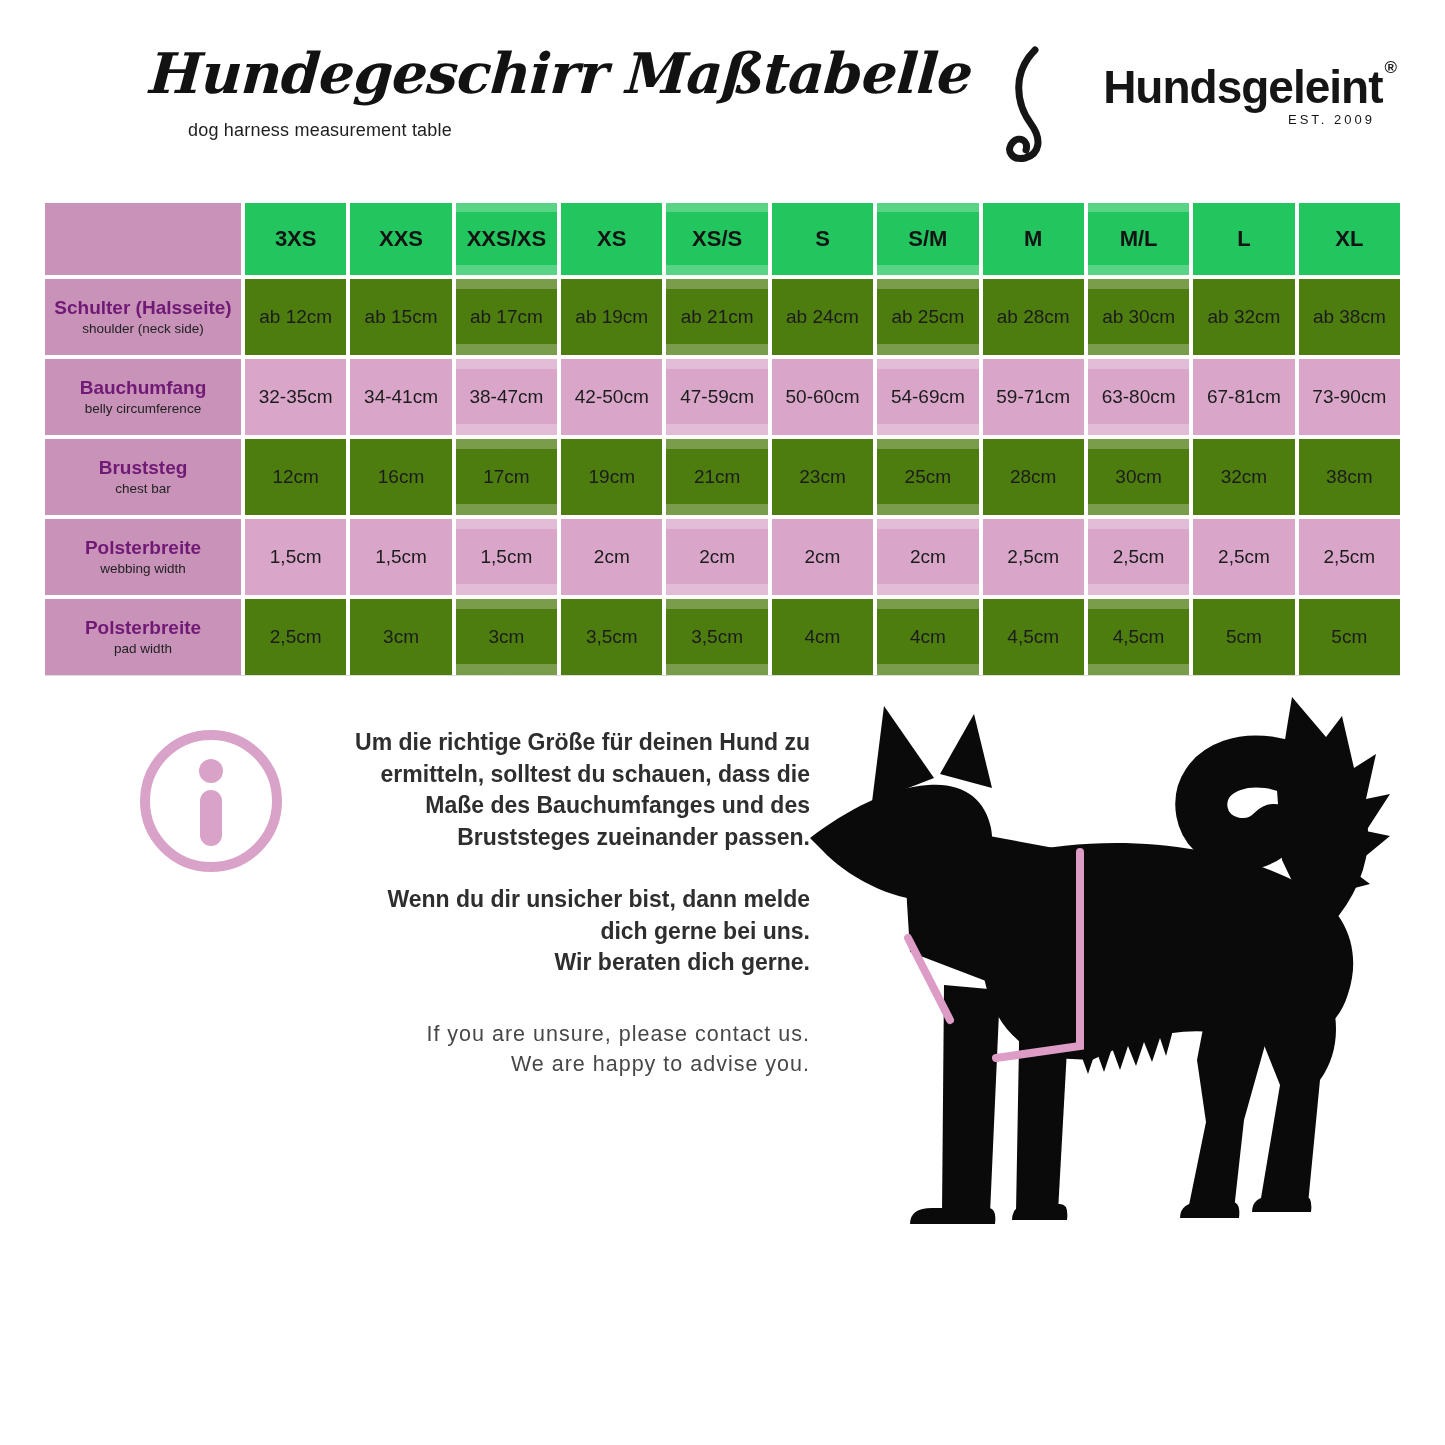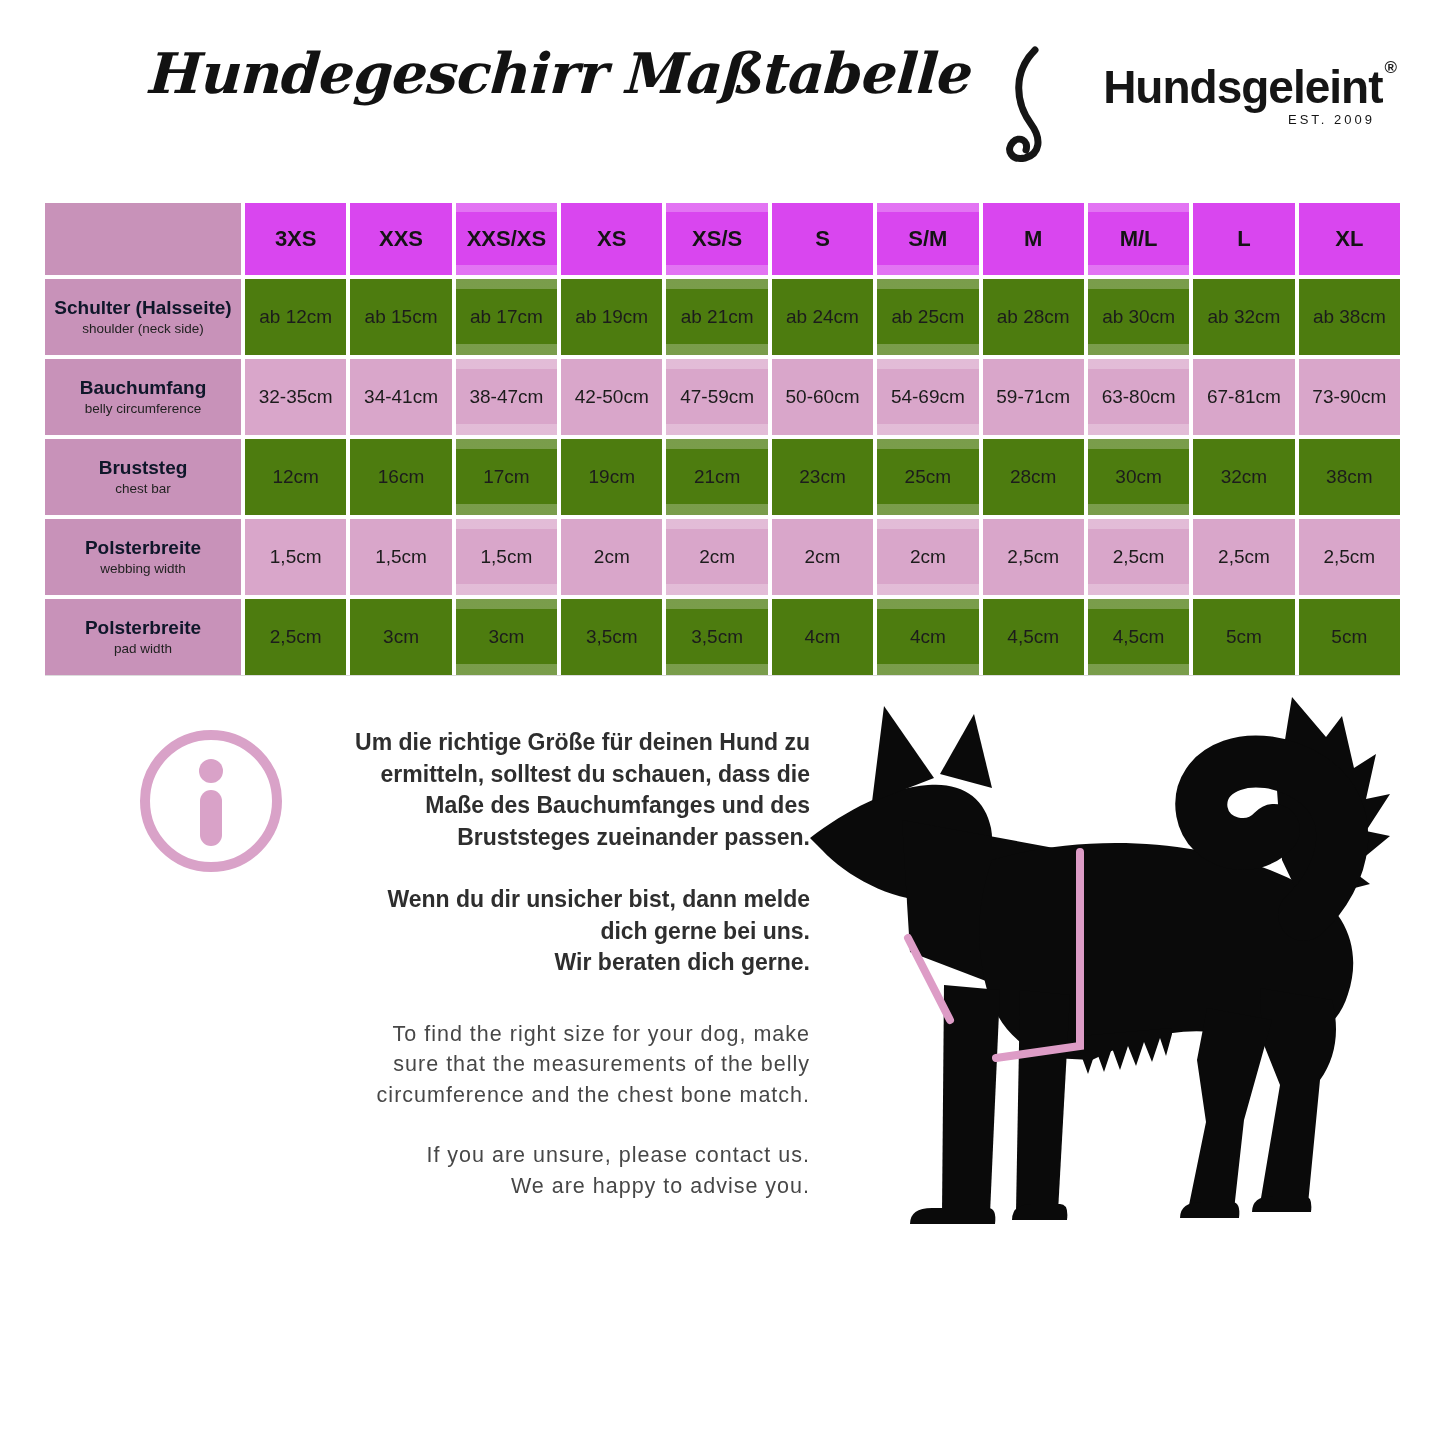--- a/index.html
+++ b/index.html
@@ -25,24 +25,24 @@
   .logo-est{text-align:right; font-size:13px; letter-spacing:3px; color:#151515; margin-top:2px; margin-right:22px;}
 
   
   .size-table{
     position:absolute; left:45px; top:203px; width:1355px;
     display:grid; grid-template-columns:196px repeat(11,1fr);
     grid-template-rows:72px repeat(5,76px); gap:4px;
     background:#ffffff; box-shadow:0 1px 0 #dcdcdc;
   }
   .cell{display:flex; align-items:center; justify-content:center; text-align:center;}
-  .cell.head{background:#d946ef; font-weight:bold; font-size:22px; color:#141414;}
+  .cell.head{background:#22c55e; font-weight:bold; font-size:22px; color:#141414;}
   .cell.corner{background:#c892b9;}
   .cell.label{background:#c892b9; flex-direction:column; line-height:1.15;}
-  .de-label{font-weight:bold; font-size:19px; color:#0f172a;}
+  .de-label{font-weight:bold; font-size:19px; color:#701a75;}
   .en-label{font-size:13.5px; color:#222; margin-top:2px;}
   .cell.light{background:#4d7c0f; font-size:19px;text-align:center;}
   .cell.medium{background:#d9a6ca; font-size:19px;}
   .cell.banded{
     background-image:linear-gradient(180deg,
       rgba(255,255,255,.25) 0%, rgba(255,255,255,.25) 13%,
       rgba(255,255,255,0) 13%, rgba(255,255,255,0) 86%,
       rgba(255,255,255,.25) 86%, rgba(255,255,255,.25) 100%);
   }
 
@@ -57,20 +57,21 @@
 
   .dog{position:absolute; left:792px; top:690px; width:600px; height:560px;}
 </style>
 </head>
 <body>
 
 <div class="page">
 
   <div class="title-block">
     <h1 class="main-title">Hundegeschirr Maßtabelle</h1>
+    <p class="sub-title">dog harness measurement table</p>
   </div>
 
   <div class="logo">
     <svg width="46" height="122" viewBox="0 0 46 122">
       <path d="M 32 4 C 10 26, 12 56, 28 78 C 39 93, 37 108, 22 112 C 9 115, 2 104, 10 96 C 16 90, 26 94, 23 104" fill="none" stroke="#151515" stroke-width="7" stroke-linecap="round"></path>
     </svg>
     <div class="logo-text-wrap">
       <div class="logo-row">
         <span class="logo-wordmark">Hundsgeleint</span>
         <span class="logo-reg">®</span>
@@ -178,23 +179,20 @@
   </div>
 
   <div class="texts">
     <p class="de-text">Um die richtige Größe für deinen Hund zu
 ermitteln, solltest du schauen, dass die
 Maße des Bauchumfanges und des
 Bruststeges zueinander passen.</p>
     <p class="de-text">Wenn du dir unsicher bist, dann melde
 dich gerne bei uns.
 Wir beraten dich gerne.</p>
-    <p class="en-text">To find the right size for your dog, make
-sure that the measurements of the belly
-circumference and the chest bone match.</p>
     <p class="en-text">If you are unsure, please contact us.
 We are happy to advise you.</p>
   </div>
 
   <div class="dog">
     <svg width="600" height="560" viewBox="0 0 600 560">
       <g fill="#0a0a0a">
 
         <path d="M 18 148 C 55 120, 96 98, 136 95 C 170 92, 193 108, 199 138 C 205 170, 188 201, 152 209 C 112 217, 58 190, 30 160 Z"></path>
 

